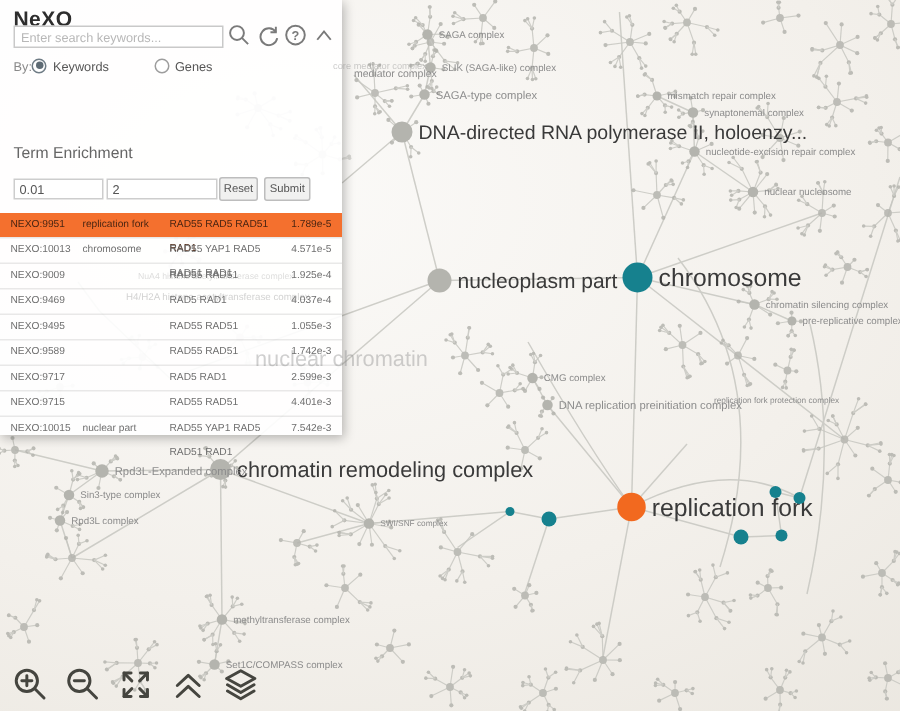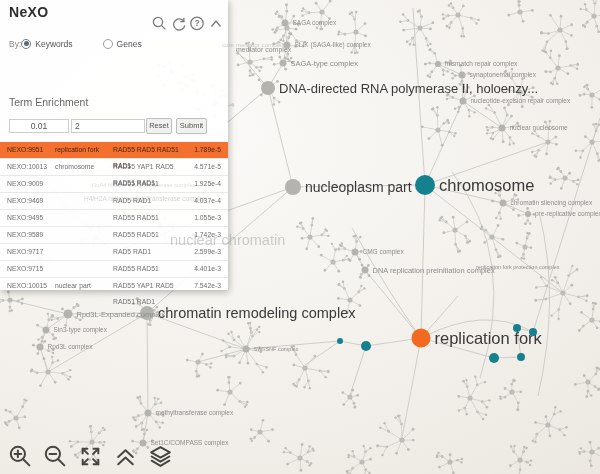--- a/index.html
+++ b/index.html
@@ -21,21 +21,21 @@
   .radio-opt{display:flex;align-items:center;margin-left:0;color:#555;cursor:pointer;}
   .radio-dot{width:8px;height:8px;border-radius:50%;border:1px solid #9d9d9d;margin-right:4px;background:#fff;position:relative;}
   .radio-dot.on{border-color:#6f7c85;}
   .radio-dot.on::after{content:"";position:absolute;left:1.5px;top:1.5px;width:5px;height:5px;border-radius:50%;background:#5e6b74;}
   .section-title{position:absolute;left:9px;top:64px;font-size:10.5px;color:#666;margin-top:32px;}
   .query-area{position:absolute;left:9px;top:78px;width:198px;height:31px;border:1px solid #d5d5d5;
               font-size:8px;color:#555;padding:3px 4px;resize:none;background:rgba(255,255,255,.96);
               font-family:"Liberation Sans",sans-serif;outline:none;}
   .num-input{position:absolute;height:12px;border:1px solid #cdcdcd;font-size:8.5px;color:#555;
              padding:0 3px;background:rgba(255,255,255,.96);outline:none;}
-  .ni1{left:9px;top:119px;width:52px;text-align:center;} .ni2{left:71px;top:119px;width:66px;}
+  .ni1{left:9px;top:119px;width:52px;} .ni2{left:71px;top:119px;width:66px;}
   .pbtn{position:absolute;top:118px;height:16px;font-size:7.5px;color:#555;background:#f1f1f0;
         border:1px solid #bdbdbd;border-radius:2px;padding:0;cursor:pointer;line-height:14px;}
   .btn-reset{left:146px;width:26px;} .btn-submit{left:176px;width:31px;}
   .results{position:absolute;left:0;top:142px;width:228px;}
   .rrow{display:grid;grid-template-columns:48px 58px 1fr 42px;height:16px;line-height:16px;
         font-size:6.8px;color:#6f6f6f;padding:0 7px;border-top:1px solid rgba(120,120,120,0.16);cursor:pointer;}
   .rrow:first-child{border-top:none;}
   .rrow .pv{text-align:right;}
   .rrow.selected{color:#4a2512;border-top:none;}
 
@@ -2156,20 +2156,21 @@
   <div class="panel">
     <div class="ghosts" id="ghosts">
         <span style="left: 122px; top: 232.4px; font-size: 14.5px; opacity: 0.42;">nuclear chromatin</span>
         <span style="left: 36px; top: 194.8px; font-size: 6.5px; opacity: 0.4;">H4/H2A histone acetyltransferase complex</span>
         <span style="left: 44px; top: 182.36px; font-size: 5.8px; opacity: 0.3;">NuA4 histone acetyltransferase complex</span>
         <span style="left: 174px; top: 41.04px; font-size: 6.2px; opacity: 0.45;">core mediator complex</span>
       </div>
 
     <div class="panel-title">NeXO</div>
 
+    <input class="search-input" type="text" placeholder="Enter search keywords..." style="">
 
     <div class="panel-icons" id="panel-icons">
         <span class="picon"><svg width="16" height="16" viewBox="0 0 16 16" style="stroke:#7a7a7a;stroke-width:1.3;fill:none">
             <circle cx="7" cy="7" r="4.6"></circle>
             <line x1="10.4" y1="10.4" x2="14.4" y2="14.4"></line>
           </svg></span>
         <span class="picon"><svg width="16" height="16" viewBox="0 0 16 16" style="stroke:#7a7a7a;stroke-width:1.3;fill:none">
             <path d="M13.9,6.3 A5.6,5.6 0 1 0 14.8,10.4" fill="none"></path>
             <polyline points="13.9,2.8 13.9,6.5 10.3,6.5" fill="none"></polyline>
           </svg></span>

